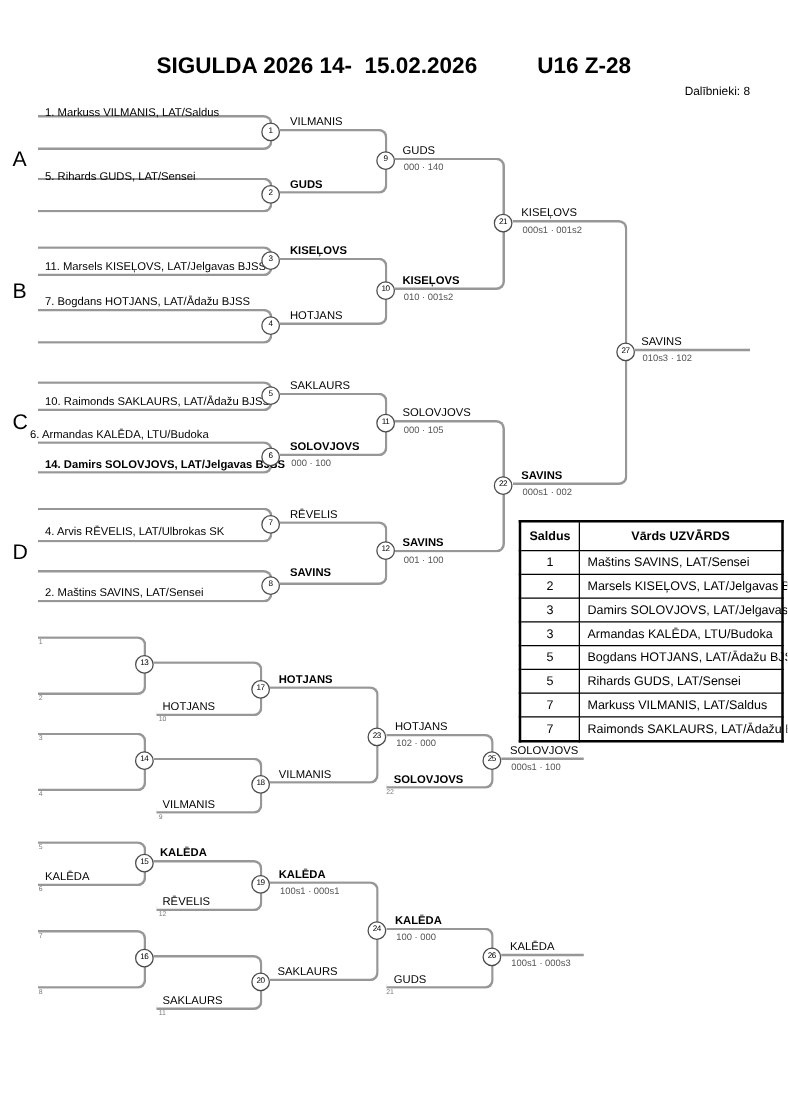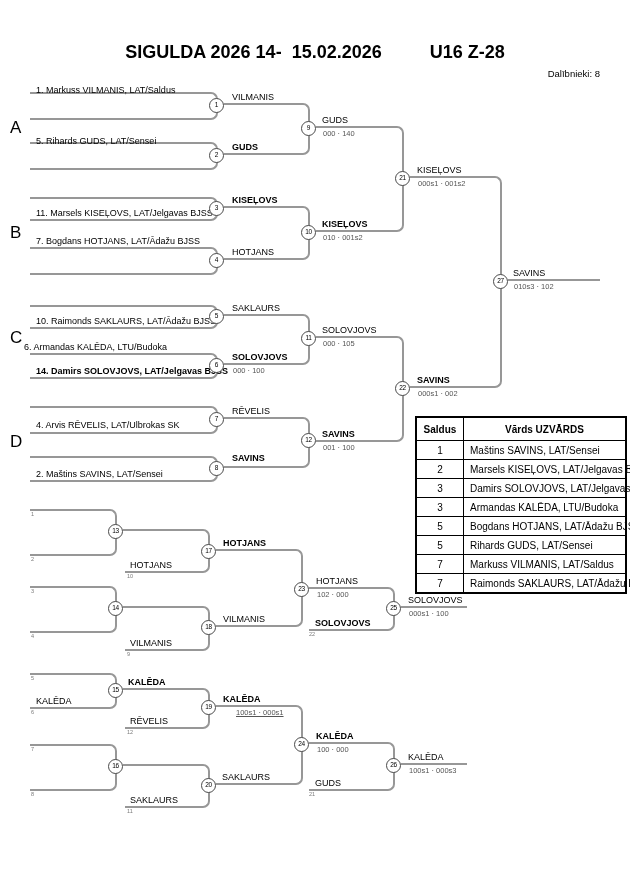--- a/index.html
+++ b/index.html
@@ -174,21 +174,21 @@
   <div class="ref" style="left:31px;top:675px;">5</div>
   <div class="ename" style="left:36px;top:696px;">KALĒDA</div>
   <div class="ref" style="left:31px;top:709px;">6</div>
   <div class="ct" style="left:123px;top:688px;width:85px;height:19px;"></div>
   <div class="wlab b" style="left:128px;top:677px;">KALĒDA</div>
   <div class="cb" style="left:125px;top:707px;width:83px;height:20px;"></div>
   <div class="ename" style="left:130px;top:716px;">RĒVELIS</div>
   <div class="ref" style="left:127px;top:729px;">12</div>
   <div class="ct" style="left:216px;top:705px;width:85px;height:39px;"></div>
   <div class="wlab b" style="left:223px;top:694px;">KALĒDA</div>
-  <div class="scr" style="left:236px;top:708px;text-decoration:underline;">100s1 · 000s1</div>
+  <div class="scr" style="left:224px;top:708px;">100s1 · 000s1</div>
 
   <div class="ct" style="left:30px;top:744px;width:85px;height:22px;"></div>
   <div class="cb" style="left:30px;top:766px;width:85px;height:23px;"></div>
   <div class="ref" style="left:31px;top:746px;">7</div>
   <div class="ref" style="left:31px;top:791px;">8</div>
   <div class="ct" style="left:123px;top:764px;width:85px;height:21px;"></div>
   <div class="cb" style="left:125px;top:785px;width:83px;height:21px;"></div>
   <div class="ename" style="left:130px;top:795px;">SAKLAURS</div>
   <div class="ref" style="left:127px;top:808px;">11</div>
   <div class="cb" style="left:216px;top:744px;width:85px;height:39px;"></div>

